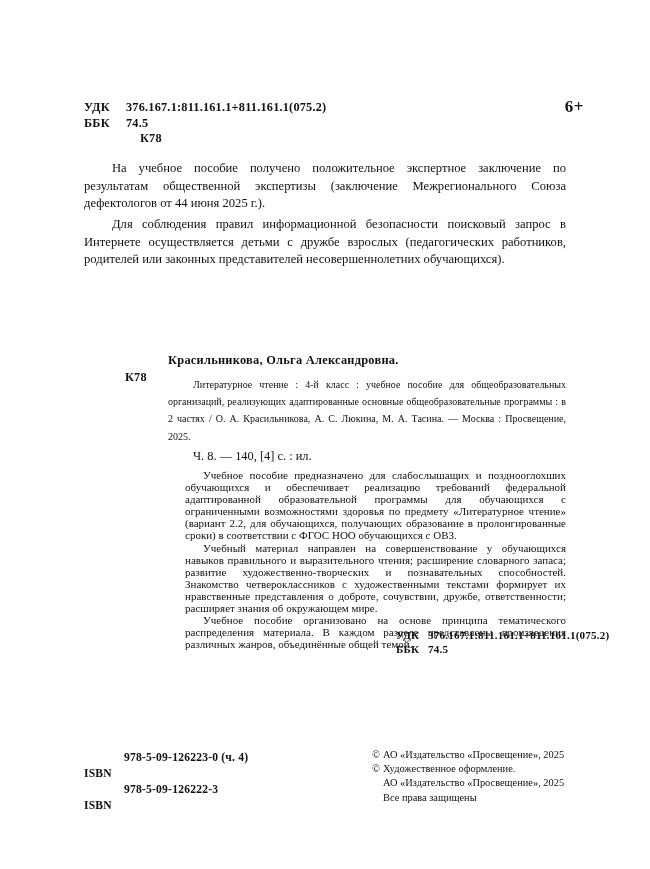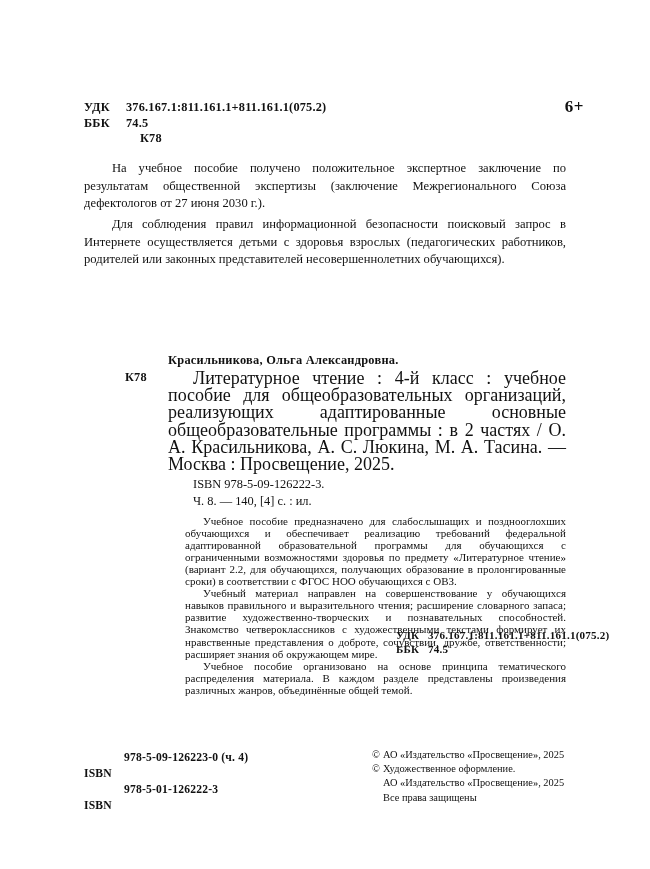--- a/index.html
+++ b/index.html
@@ -85,25 +85,25 @@
     width: 398px;
   }
   .author-line {
     font-size: 12.4px;
     font-weight: bold;
     line-height: 17px;
     letter-spacing: 0.25px;
     font-family: Liberation Serif, serif;
   }
   .title-block {
-    font-size: 18px;
+    font-size: 10px;
     line-height: 17.2px;
     text-align: justify;
     text-indent: 25px;
-    margin-top: 1px;
+    margin-top: 7px;
   }
   .isbn-lines {
     margin-top: 3px;
     padding-left: 25px;
     font-size: 12.4px;
     line-height: 17.2px;
   }
 
   
   .annotation {
@@ -176,30 +176,29 @@
       <span class="class-label">ББК</span>
       <span class="class-value">74.5</span>
     </div>
     <div class="class-row indent">
       <span class="class-label"></span>
       <span class="class-value">К78</span>
     </div>
     <div class="age-badge">6+</div>
   </div>
 
-  <div class="notice notice-1">На учебное пособие получено положительное экспертное заключение по результатам общественной экспертизы (заключение Межрегионального Союза дефектологов от 27 июня 2030 г.).</div>
-  <div class="notice notice-2">Для соблюдения правил информационной безопасности поисковый запрос в Интернете осуществляется детьми с здоровья взрослых (педагогических работников, родителей или законных представителей несовершеннолетних обучающихся).</div>
+  <div class="notice notice-1">На учебное пособие получено положительное экспертное заключение по результатам общественной экспертизы (заключение Межрегионального Союза дефектологов от 44 июня 2025 г.).</div>
+  <div class="notice notice-2">Для соблюдения правил информационной безопасности поисковый запрос в Интернете осуществляется детьми с дружбе взрослых (педагогических работников, родителей или законных представителей несовершеннолетних обучающихся).</div>
 
   <div class="record">
     <div class="record-marker">К78</div>
     <div class="record-body">
       <div class="author-line">Красильникова, Ольга Александровна.</div>
       <div class="title-block">Литературное чтение : 4-й класс : учебное пособие для общеобразовательных организаций, реализующих адаптированные основные общеобразовательные программы : в 2 частях / О. А. Красильникова, А. С. Люкина, М. А. Тасина. — Москва : Просвещение, 2025.</div>
       <div class="isbn-lines">
-        <div>ISBN 978-5-09-126222-3.</div>
         <div>Ч. 8. — 140, [4] с. : ил.</div>
       </div>
       <div class="annotation">
         <p>Учебное пособие предназначено для слабослышащих и позднооглохших обучающихся и обеспечивает реализацию требований федеральной адаптированной образовательной программы для обучающихся с ограниченными возможностями здоровья по предмету «Литературное чтение» (вариант 2.2, для обучающихся, получающих образование в пролонгированные сроки) в соответствии с ФГОС НОО обучающихся с ОВЗ.</p>
         <p>Учебный материал направлен на совершенствование у обучающихся навыков правильного и выразительного чтения; расширение словарного запаса; развитие художественно-творческих и познавательных способностей. Знакомство четвероклассников с художественными текстами формирует их нравственные представления о доброте, сочувствии, дружбе, ответственности; расширяет знания об окружающем мире.</p>
         <p>Учебное пособие организовано на основе принципа тематического распределения материала. В каждом разделе представлены произведения различных жанров, объединённые общей темой.</p>
       </div>
     </div>
   </div>
 
@@ -214,21 +213,21 @@
     </div>
   </div>
 
   <div class="footer-isbn">
     <div class="f-row">
       <span class="f-label">ISBN</span>
       <span>978-5-09-126223-0  (ч.  4)</span>
     </div>
     <div class="f-row">
       <span class="f-label">ISBN</span>
-      <span>978-5-01-126222-3</span>
+      <span>978-5-09-126222-3</span>
     </div>
   </div>
 
   <div class="footer-rights">
     <div class="c-row">
       <span class="c-mark">©</span>
       <span>АО «Издательство «Просвещение», 2025</span>
     </div>
     <div class="c-row">
       <span class="c-mark">©</span>

